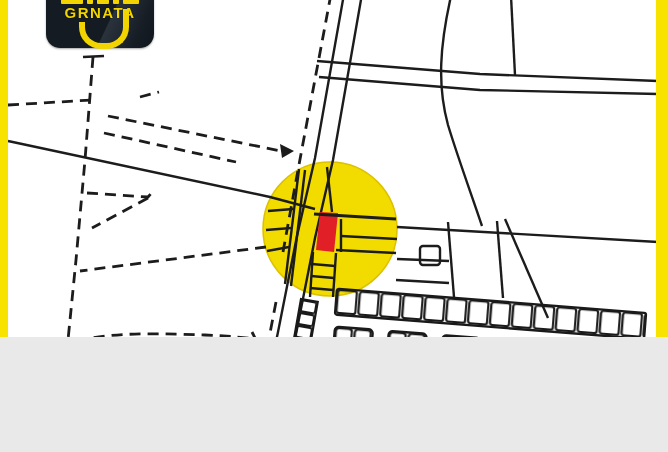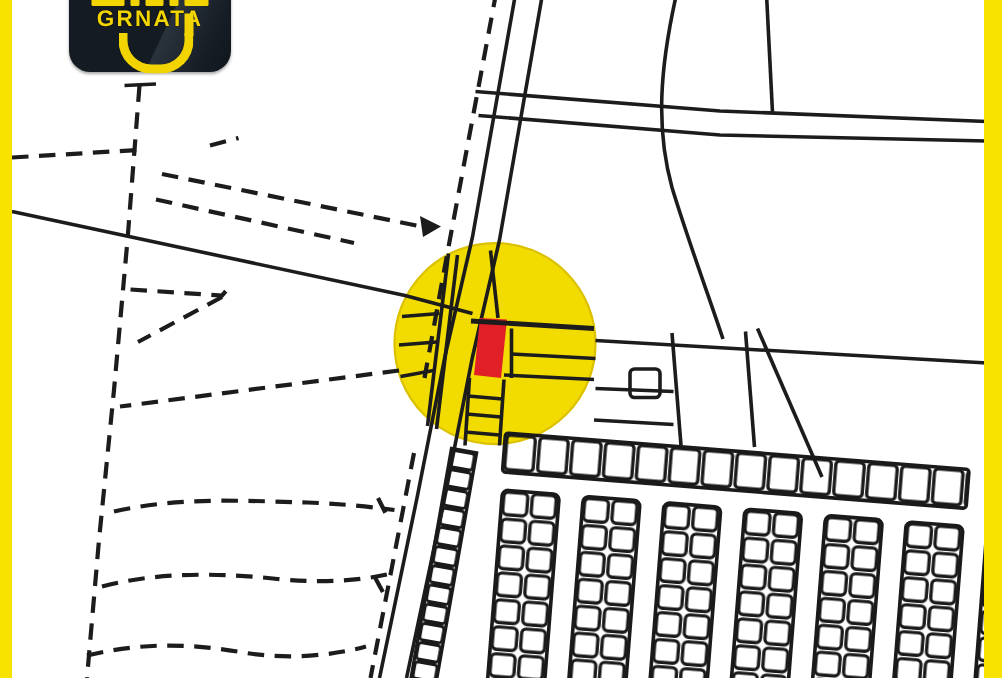--- a/index.html
+++ b/index.html
@@ -1,18 +1,18 @@
 <!DOCTYPE html>
 <html><head>
 <meta charset="utf-8">
 <style>
   html,body{margin:0;padding:0;background:#e9e9e9;}
   .stage{
-    position:relative;width:668px;height:452px;overflow:hidden;
-    background:#14532d;font-family:"Liberation Sans",sans-serif;
+    position:relative;width:668px;height:337px;overflow:hidden;
+    background:#eab308;font-family:"Liberation Sans",sans-serif;
   }
   .stage svg{position:absolute;left:0;top:0;display:block;overflow:hidden;}
   svg path, svg polyline{fill:none;}
   
   .logo{
     position:absolute;left:46px;top:-16px;width:108px;height:64px;
     border-radius:14px;
     background:linear-gradient(115deg,#141b22 58%,#2a323c 59%,#161d25 84%,#10161c 100%);
     box-shadow:0 1px 2px rgba(0,0,0,.35);
   }

